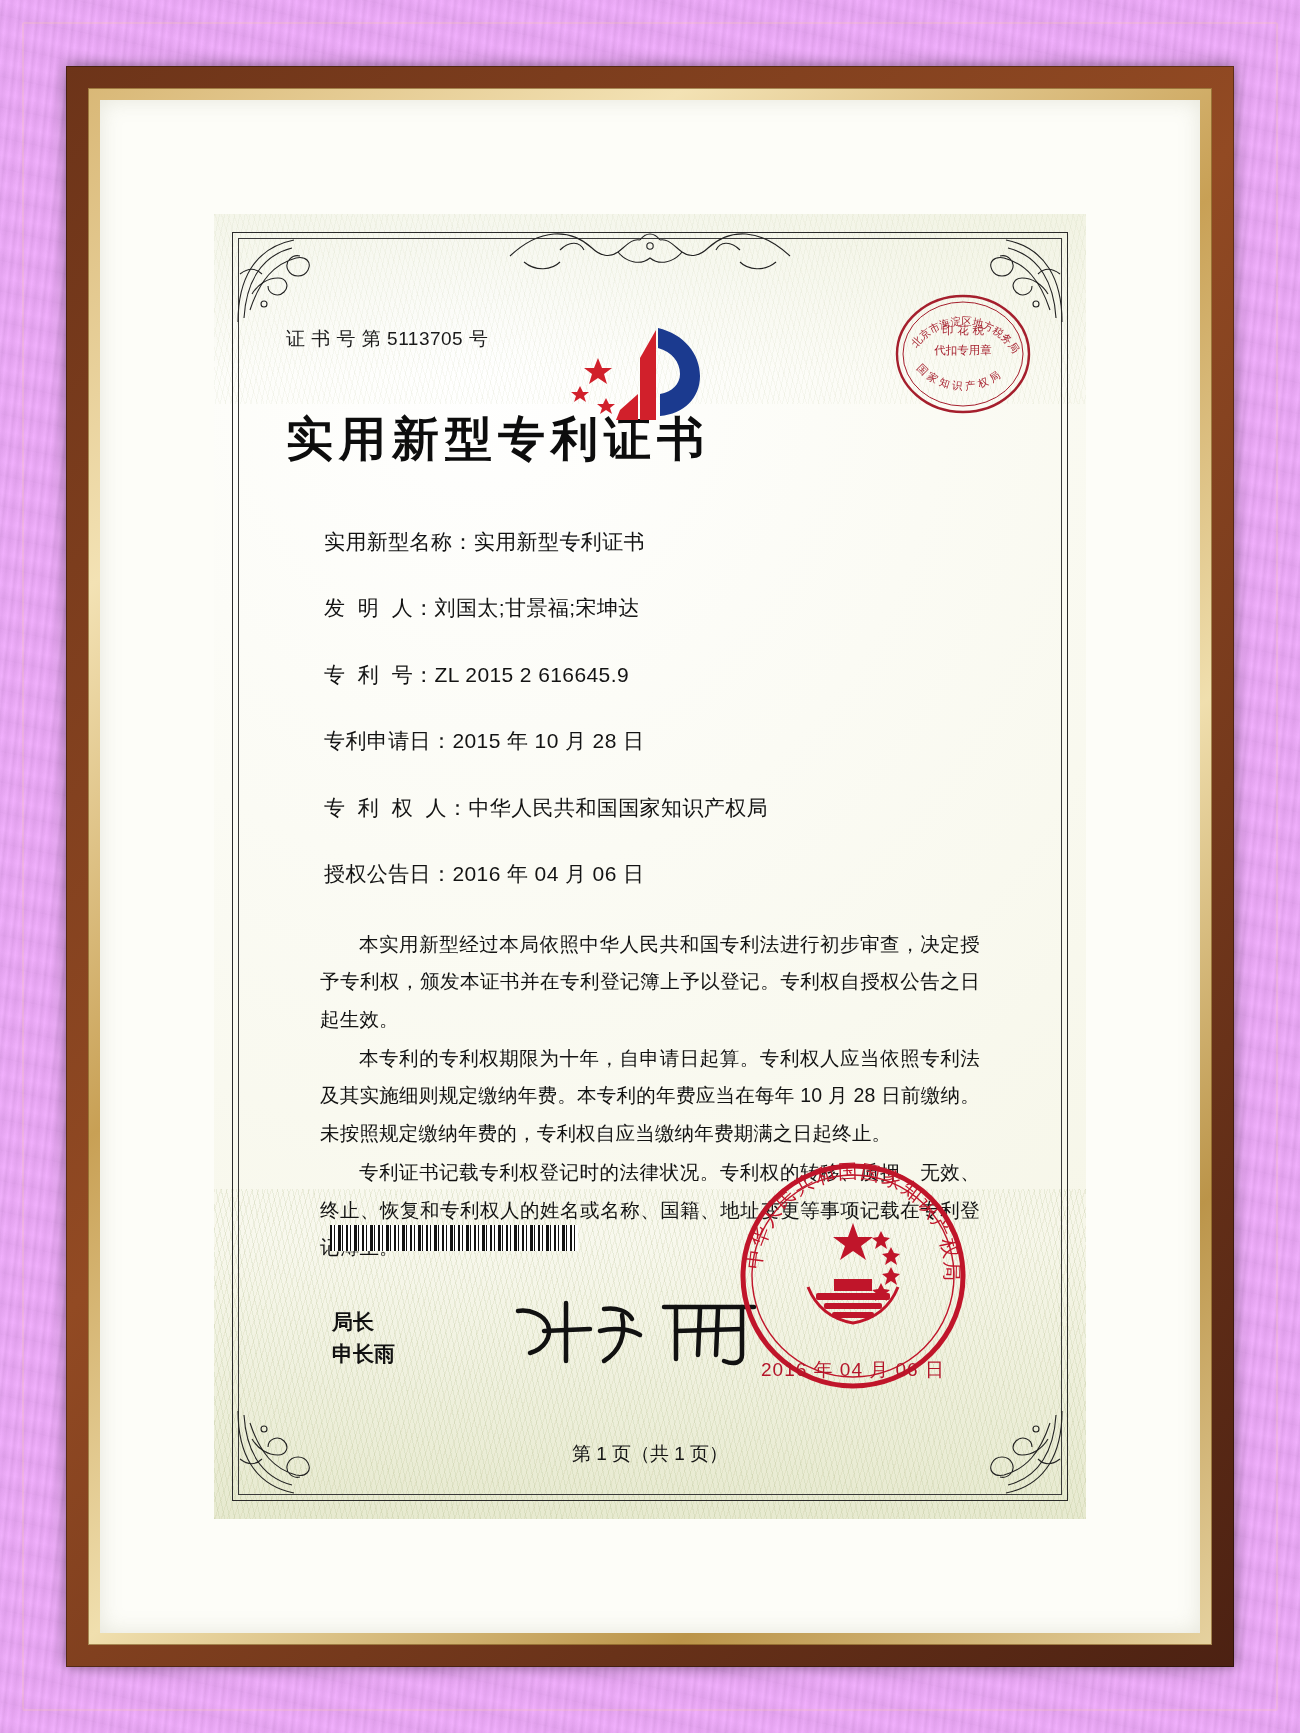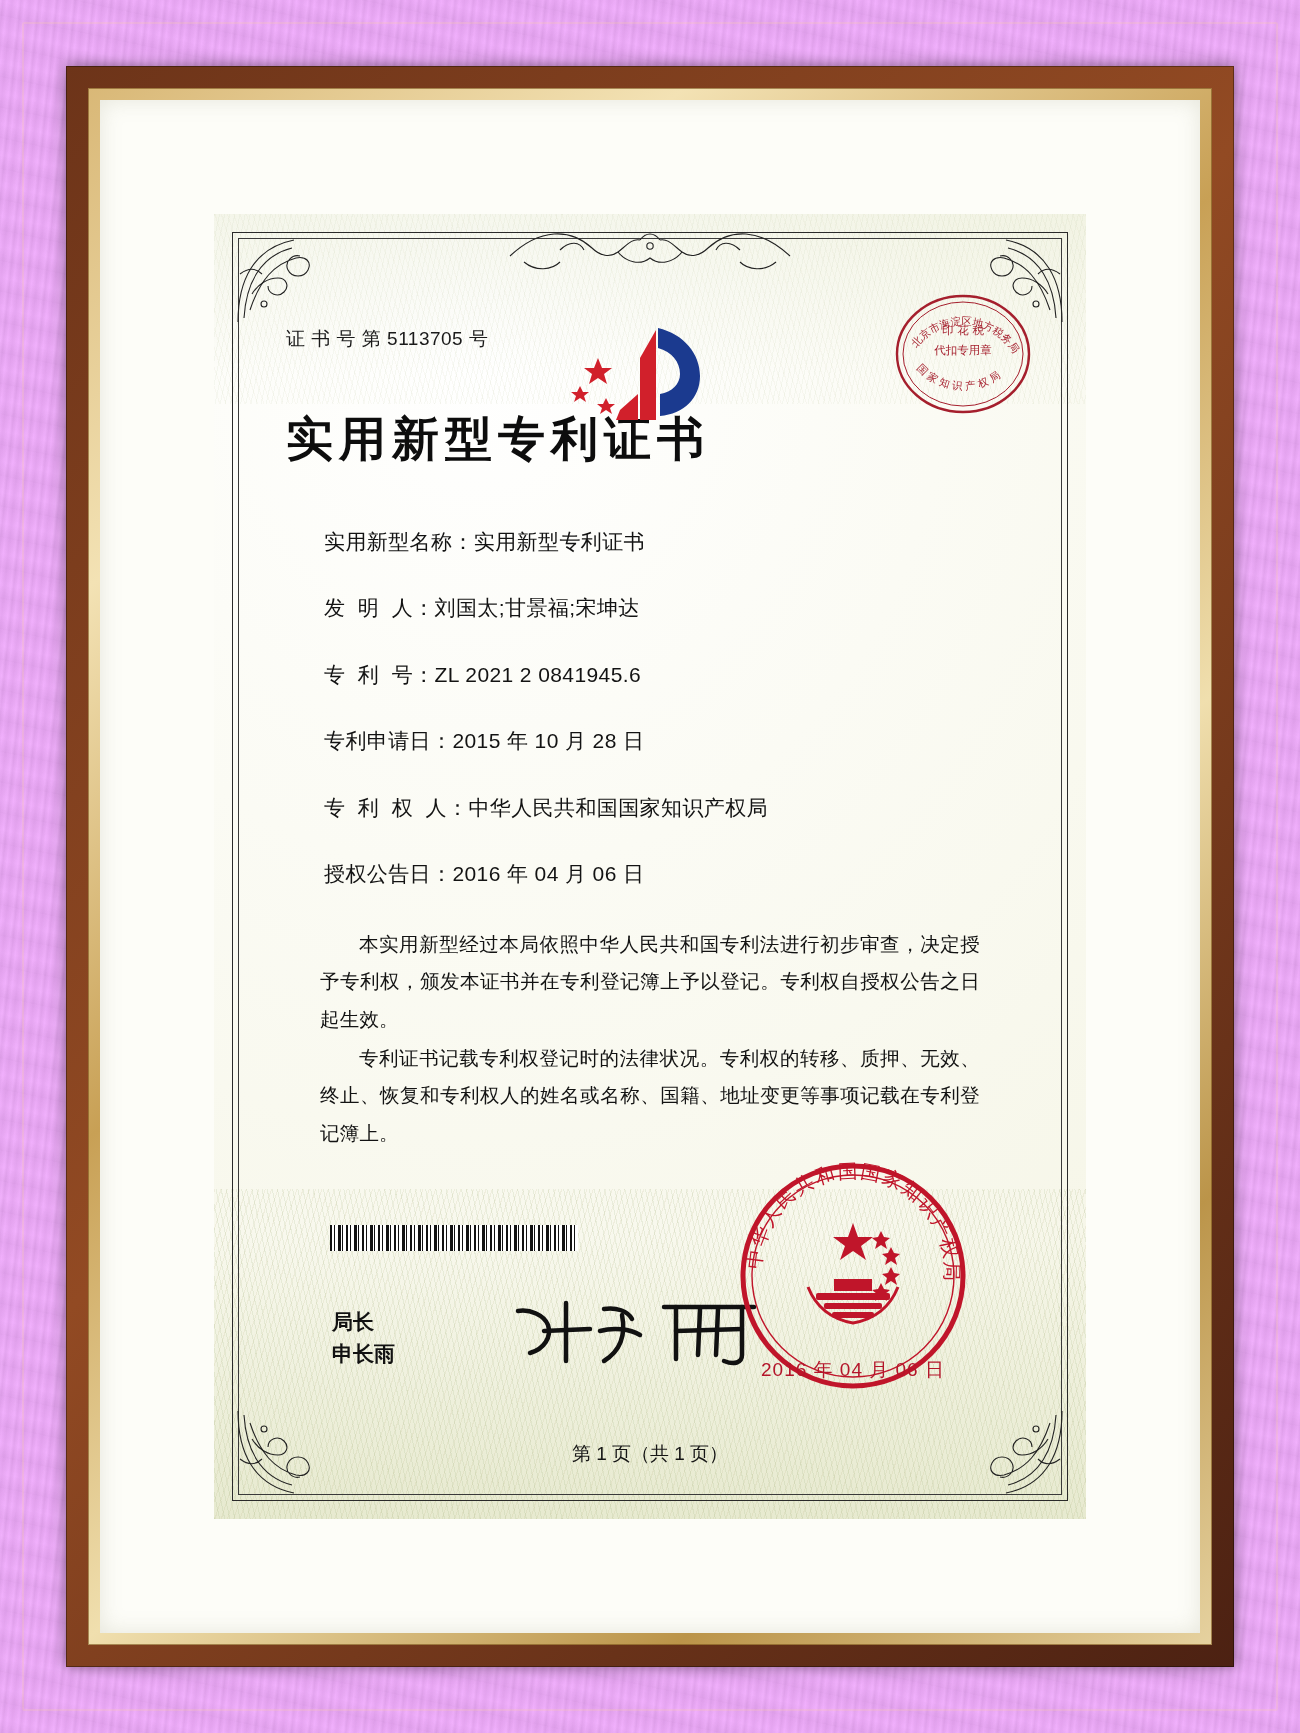--- a/index.html
+++ b/index.html
@@ -393,35 +393,36 @@
         <div class="title">实用新型专利证书</div>
 
         <div class="fields">
           <div class="field">
             <span class="lbl">实用新型名称：</span><span class="val">实用新型专利证书</span>
           </div>
           <div class="field">
             <span class="lbl">发  明  人：</span><span class="val">刘国太;甘景福;宋坤达</span>
           </div>
           <div class="field">
-            <span class="lbl">专  利  号：</span><span class="val">ZL 2021 2 0841945.6</span>
+            <span class="lbl">专  利  号：</span><span class="val">ZL 2015 2 616645.9</span>
           </div>
           <div class="field">
             <span class="lbl">专利申请日：</span><span class="val">2015 年 10 月 28 日</span>
           </div>
           <div class="field">
             <span class="lbl">专  利  权  人：</span><span class="val">中华人民共和国国家知识产权局</span>
           </div>
           <div class="field">
             <span class="lbl">授权公告日：</span><span class="val">2016 年 04 月 06 日</span>
           </div>
         </div>
 
         <div class="body-text">
           <p>本实用新型经过本局依照中华人民共和国专利法进行初步审查，决定授予专利权，颁发本证书并在专利登记簿上予以登记。专利权自授权公告之日起生效。</p>
+          <p>本专利的专利权期限为十年，自申请日起算。专利权人应当依照专利法及其实施细则规定缴纳年费。本专利的年费应当在每年 10 月 28 日前缴纳。未按照规定缴纳年费的，专利权自应当缴纳年费期满之日起终止。</p>
           <p>专利证书记载专利权登记时的法律状况。专利权的转移、质押、无效、终止、恢复和专利权人的姓名或名称、国籍、地址变更等事项记载在专利登记簿上。</p>
         </div>
       </div>
 
       <div class="barcode"></div>
 
       <div class="sig-block">
         <div>局长</div>
         <div>申长雨</div>
       </div>

